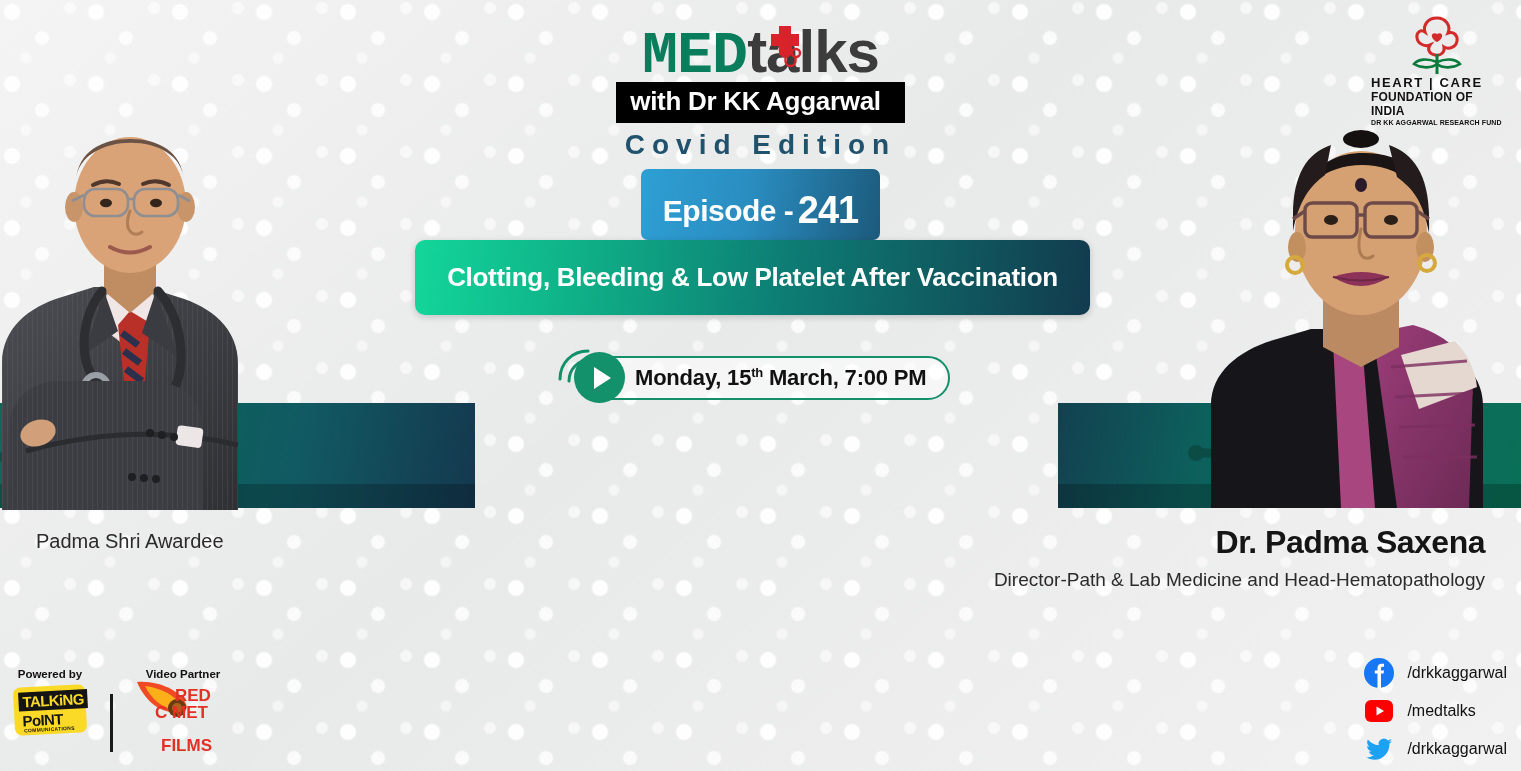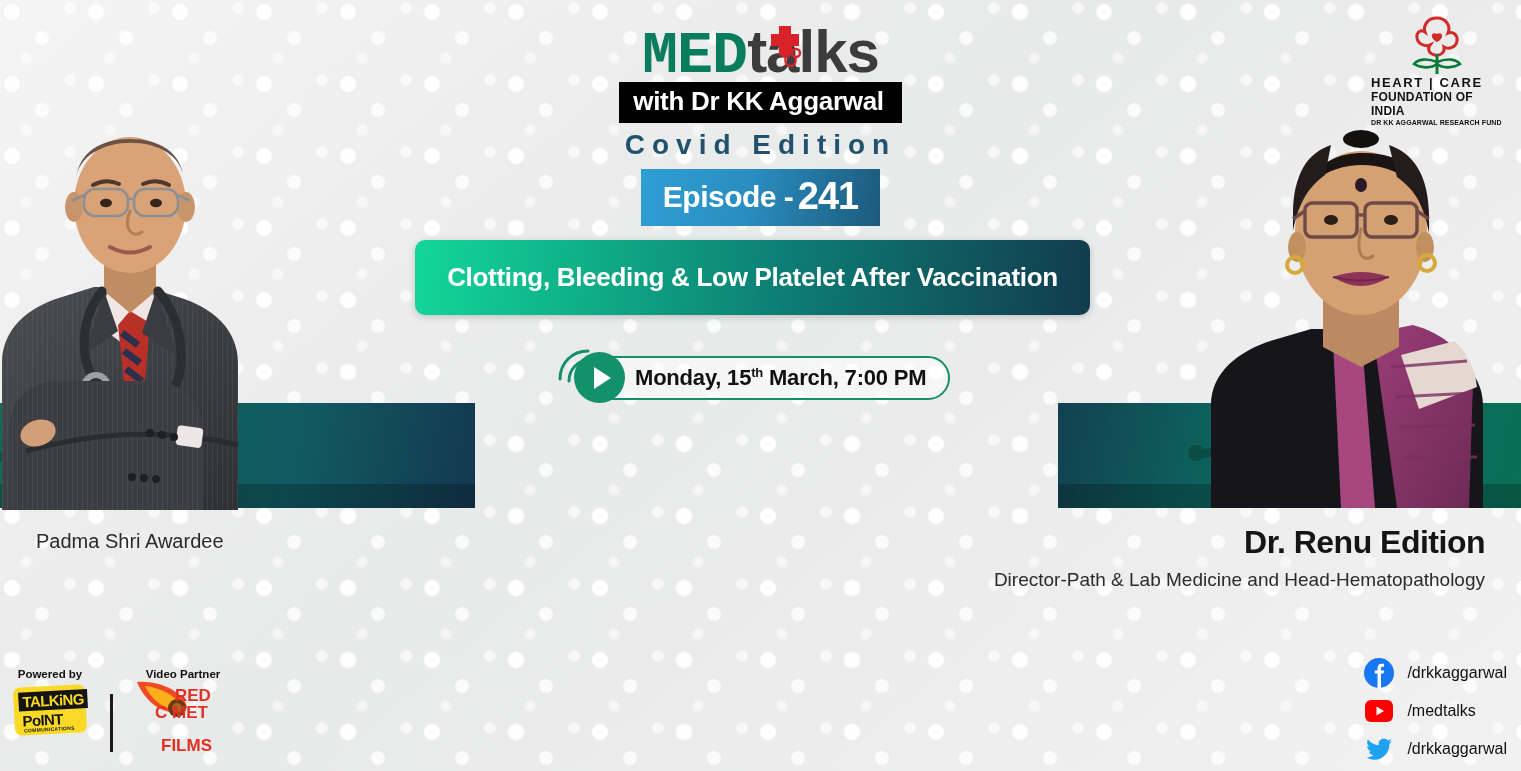--- a/index.html
+++ b/index.html
@@ -44,31 +44,31 @@
   #header{ position:absolute; left:0; right:0; top:22px; text-align:center; }
   #medtalks{
     position:relative; display:inline-block; line-height:1;
     font-size:60px; font-weight:bold; letter-spacing:-1px;
   }
   #medtalks .med{ color:#0a7d5c; font-family:Liberation Mono, monospace;margin-top:30px; }
   #medtalks .talks{ color:#3c3c3c; }
   #steth{ position:absolute; left:124px; top:-4px; }
   #withbar{
     display:inline-block; background:#000; color:#fff;
-    font-size:26px; font-weight:bold; padding:4px 18px 6px 14px;
+    font-size:26px; font-weight:bold; padding:4px 24px 6px 14px;
     margin-top:-4px; letter-spacing:-.3px;text-align:right;
   }
   #covid{
     color:#20526d; font-size:28px; font-weight:bold;
     letter-spacing:7px; margin-top:6px;
   }
   #episode{
     display:inline-block; margin-top:8px;
     background:linear-gradient(100deg,#2e9fd4 0%,#2a8dc0 45%,#1c5a7c 100%);
-    border-radius:0; padding:6px 22px 8px 22px; color:#fff;
+    border-radius:7px; padding:20px 22px 8px 22px; color:#fff;
   }
   #episode .lbl{ font-size:30px; font-weight:bold; letter-spacing:-.5px; vertical-align:middle;}
   #episode .num{ font-size:38px; font-weight:bold; letter-spacing:-1px; vertical-align:middle;}
   
   #topic{
     position:absolute; left:415px; top:240px; width:675px; height:75px;
     border-radius:10px;
     background:linear-gradient(95deg,#13d69a 0%,#0fb489 22%,#0d7d74 55%,#123b4e 100%);
     display:flex; align-items:center; justify-content:center;
     box-shadow:0 2px 7px rgba(0,0,0,.18);
@@ -395,21 +395,21 @@
 
     <path d="M156 124 q-5 22 2 28 q5 3 10 -1" stroke="#ab7c50" stroke-width="3" fill="none" stroke-linecap="round"></path>
     <path d="M128 172 q28 -10 56 0 q-28 18 -56 0 Z" fill="#8d3359"></path>
     <path d="M128 172 q28 7 56 0" stroke="#6e2746" stroke-width="2" fill="none"></path>
   </svg>
 
   <div id="spk-left">
     <div class="ti">Padma Shri Awardee</div>
   </div>
   <div id="spk-right">
-    <div class="nm">Dr. Renu Edition</div>
+    <div class="nm">Dr. Padma Saxena</div>
     <div class="ti">Director-Path &amp; Lab Medicine and Head-Hematopathology</div>
   </div>
 
   <div id="partners">
     <div class="pgroup">
       <div class="plabel">Powered by</div>
       <div id="tp-logo">
         <div class="t1">TALKiNG</div>
         <div class="t2">PoINT</div>
         <div class="t3">COMMUNICATIONS</div>

